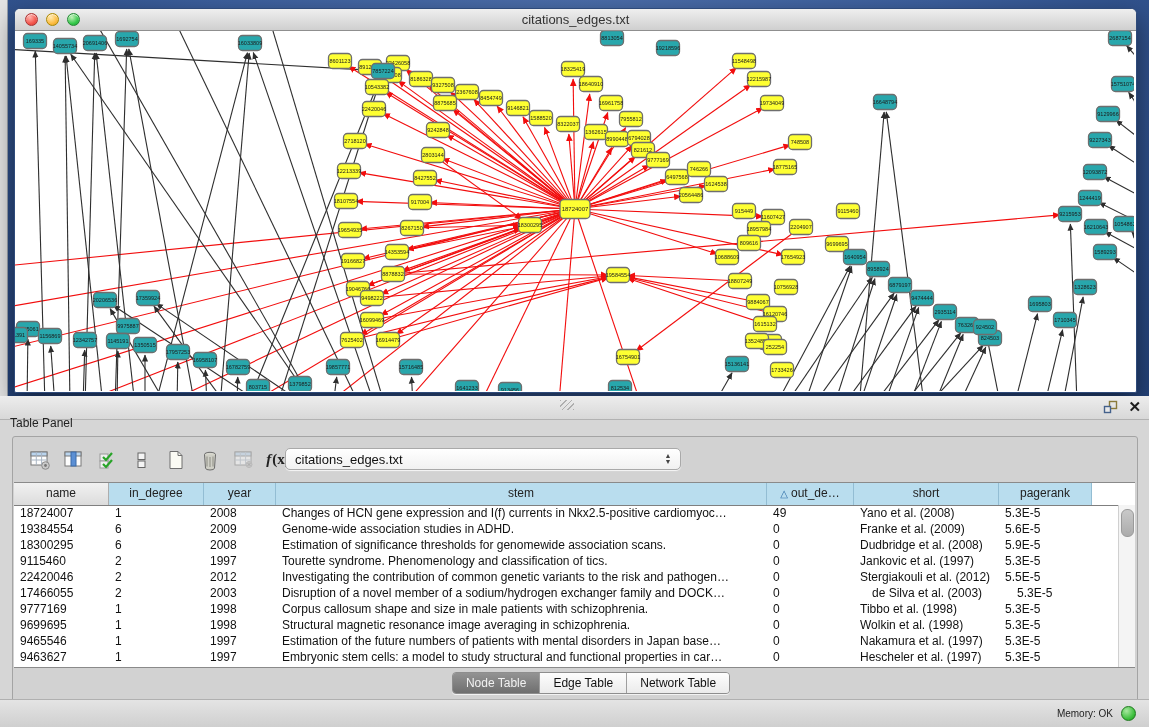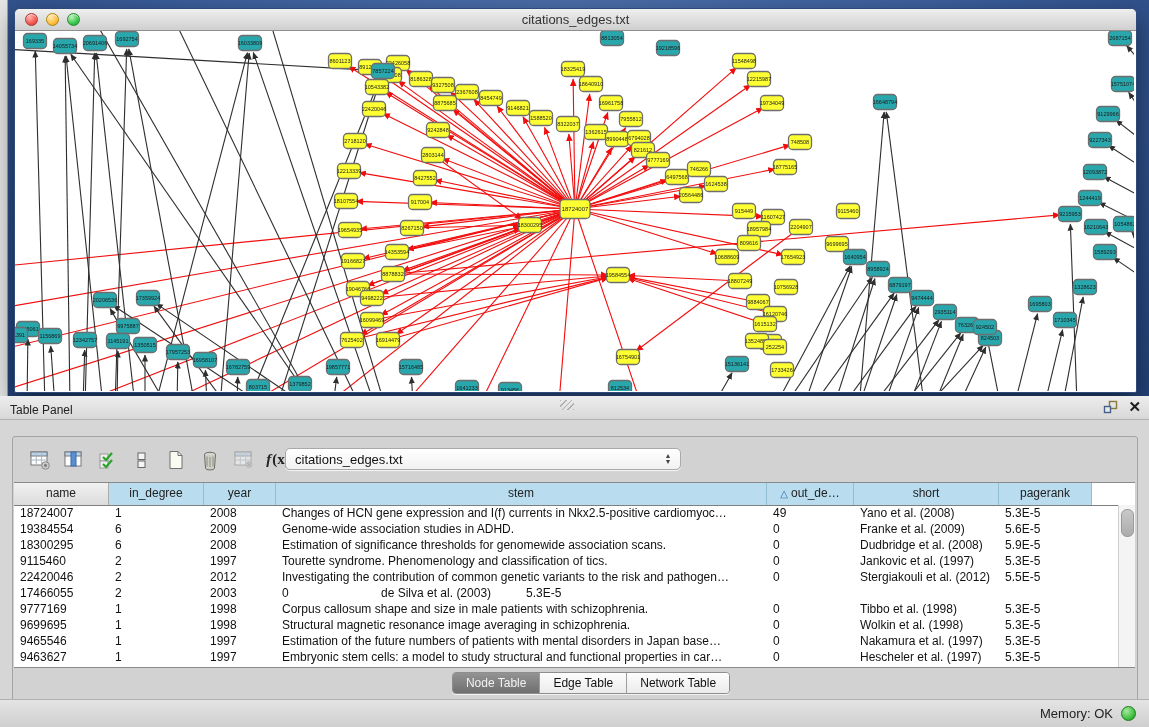--- a/index.html
+++ b/index.html
@@ -20,21 +20,21 @@
   .light.red{background:radial-gradient(circle at 35% 30%,#ffb3ad,#f3564d 60%,#cf3a31);border:1px solid #a33;box-sizing:border-box;}
   .light.yellow{background:radial-gradient(circle at 35% 30%,#ffe9b0,#fdbc40 60%,#d99a22);border:1px solid #a80;box-sizing:border-box;}
   .light.green{background:radial-gradient(circle at 35% 30%,#c2f0b8,#34c84a 60%,#1e9e33);border:1px solid #283;box-sizing:border-box;}
   .net-canvas{position:absolute;left:0px;top:22px;width:1119px;height:360px;background:#fff;overflow:hidden;}
   .net-canvas svg{display:block;}
 
   
   .table-panel{position:absolute;left:0;top:396px;width:1149px;height:331px;background:#d6d6d6;}
   .panel-titlebar{position:absolute;left:0;top:0;width:1149px;height:23px;
                   background:linear-gradient(#ededed,#d8d8d8);border-bottom:1px solid #b2b2b2;}
-  .panel-title{position:absolute;left:10px;top:3px;line-height:23px;font-size:12px;color:#222;}
+  .panel-title{position:absolute;left:10px;top:16px;line-height:23px;font-size:12px;color:#222;}
   .split-handle{position:absolute;left:560px;top:4px;width:14px;height:10px;opacity:.6;
                 background:repeating-linear-gradient(135deg,#8a8a8a 0 1px,transparent 1px 4px);}
   .panel-actions{position:absolute;right:8px;top:2px;display:flex;align-items:center;gap:10px;}
   .float-btn svg{display:block;}
   .close-btn{font-size:15px;font-weight:bold;color:#1c1c1c;line-height:18px;cursor:default;}
 
   .panel-frame{position:absolute;left:12px;top:40px;width:1124px;height:264px;border:1px solid #a4a4a4;
                border-radius:3px;background:#d2d2d2;}
   .toolbar{position:absolute;left:0;top:0;width:100%;height:45px;display:flex;align-items:center;}
   .tool-btn{width:26px;height:26px;margin-left:8px;display:flex;align-items:center;justify-content:center;}
@@ -67,21 +67,21 @@
   .tab-bar{position:absolute;left:0;bottom:7px;width:100%;display:flex;justify-content:center;}
   .seg{display:flex;border:1px solid #8e8e8e;border-radius:4px;overflow:hidden;height:20px;
        box-shadow:0 1px 0 rgba(255,255,255,.7);margin-left:32px;}
   .seg-btn{padding:0 13px;font-size:12px;line-height:20px;color:#111;background:linear-gradient(#fdfdfd,#ebebeb);
            border-right:1px solid #9e9e9e;}
   .seg-btn:last-child{border-right:none;}
   .seg-btn.selected{background:linear-gradient(#939393,#6f6f6f);color:#f2f2f2;}
 
   .status-bar{position:absolute;left:0;bottom:0;width:1149px;height:27px;
               background:linear-gradient(#e4e4e4,#cfcfcf);border-top:1px solid #b0b0b0;}
-  .memory{position:absolute;right:36px;top:0;line-height:27px;font-size:13px;color:#222;}
+  .memory{position:absolute;right:36px;top:0;line-height:27px;font-size:10px;color:#222;}
   .mem-dot{position:absolute;right:13px;top:6px;width:15px;height:15px;border-radius:50%;
            background:radial-gradient(circle at 35% 30%,#a8e8a0,#3cbe3c 65%,#249124);border:1px solid #1d7a1d;
            box-sizing:border-box;}
 </style>
 </head>
 <body>
 
 <div class="stage">
 
   <div class="desktop">
@@ -869,20 +869,21 @@
               <div class="td" style="width: 72px;">2012</div>
               <div class="td" style="width: 491px;">Investigating the contribution of common genetic variants to the risk and pathogen…</div>
               <div class="td" style="width: 87px;">0</div>
               <div class="td" style="width: 145px;">Stergiakouli et al. (2012)</div>
               <div class="td" style="width: 93px;">5.5E-5</div>
             </div>
             <div class="tr">
               <div class="td" style="width: 95px;">17466055</div>
               <div class="td" style="width: 95px;">2</div>
               <div class="td" style="width: 72px;">2003</div>
+              <div class="td" style="width: 491px;">Disruption of a novel member of a sodium/hydrogen exchanger family and DOCK…</div>
               <div class="td" style="width: 87px;">0</div>
               <div class="td" style="width: 145px; margin-left: 12px;">de Silva et al. (2003)</div>
               <div class="td" style="width: 93px;">5.3E-5</div>
             </div>
             <div class="tr">
               <div class="td" style="width: 95px;">9777169</div>
               <div class="td" style="width: 95px;">1</div>
               <div class="td" style="width: 72px;">1998</div>
               <div class="td" style="width: 491px;">Corpus callosum shape and size in male patients with schizophrenia.</div>
               <div class="td" style="width: 87px;">0</div>

